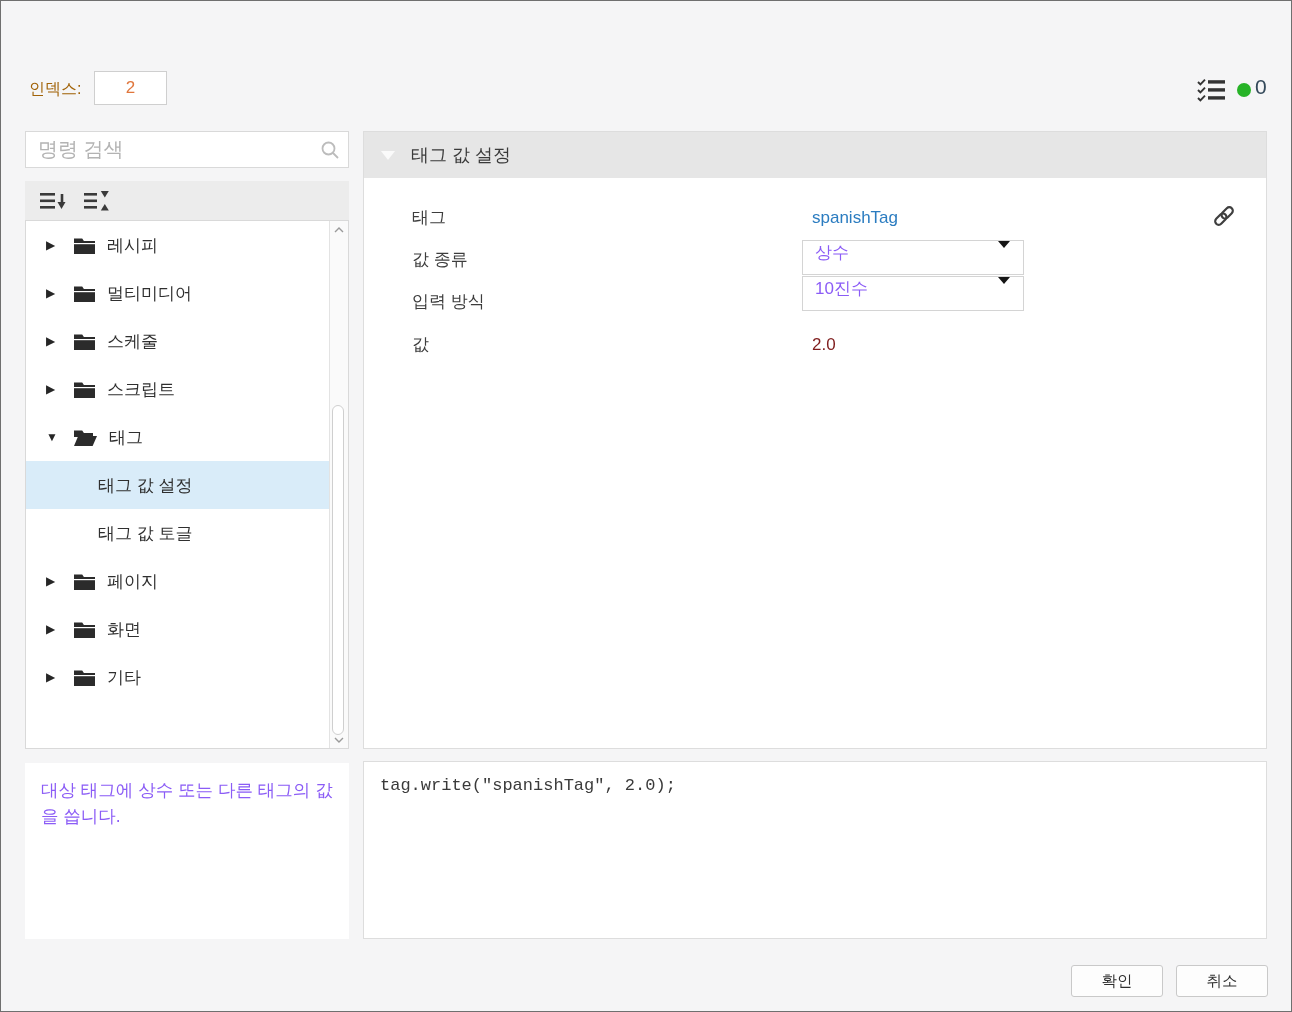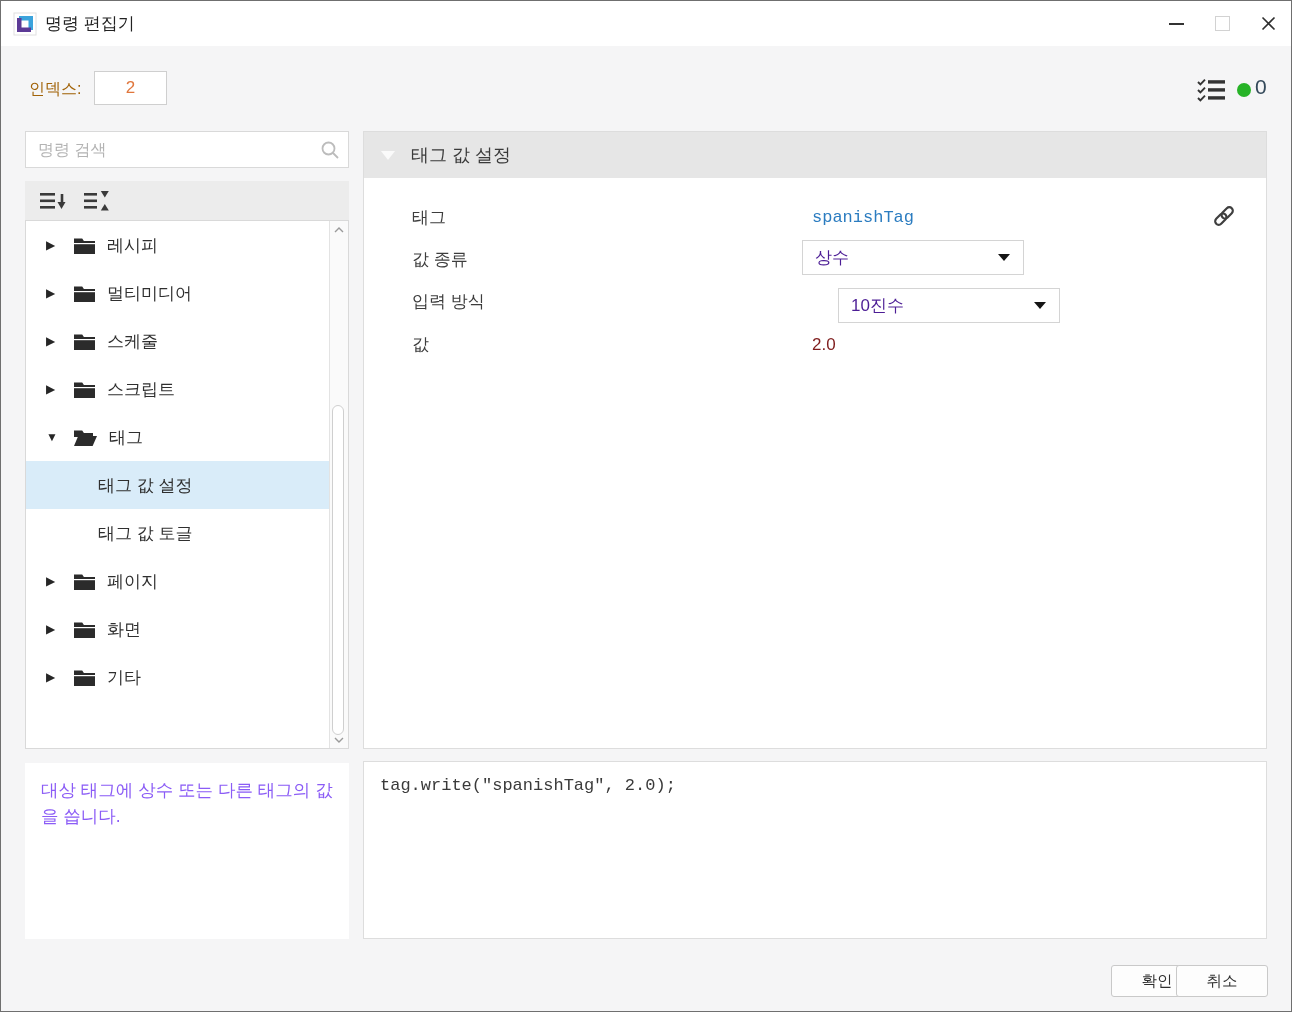--- a/index.html
+++ b/index.html
@@ -19,21 +19,21 @@
   .index-input{position:absolute;left:93px;top:70px;width:73px;height:34px;box-sizing:border-box;
     border:1px solid #cfcfcf;background:#fff;text-align:center;font-size:17px;color:#e0763c;
     font-family:"Liberation Sans",sans-serif;outline:none;}
   .checklist-btn{position:absolute;left:1196px;top:76px;width:30px;height:26px;cursor:pointer;}
   .status-dot{position:absolute;left:1236px;top:82px;width:14px;height:14px;border-radius:50%;background:#27b327;}
   .status-count{position:absolute;left:1254px;top:74px;font-size:21px;color:#34495a;}
   
   .search-wrap{position:absolute;left:24px;top:130px;width:324px;height:37px;box-sizing:border-box;
     background:#fff;border:1px solid #d9d9d9;}
   .search-input{position:absolute;left:0;top:0;width:100%;height:100%;border:none;outline:none;
-    box-sizing:border-box;padding:0 34px 0 12px;font-size:16px;color:#333;background:transparent;
+    box-sizing:border-box;padding:0 34px 0 12px;font-size:20px;color:#333;background:transparent;
     font-family:"Liberation Sans",sans-serif;}
   .search-input::placeholder{color:#b3b3b3;}
   .search-ico{position:absolute;right:8px;top:8px;}
   .tree-toolbar{position:absolute;left:24px;top:180px;width:324px;height:39px;background:#ececec;
     display:flex;align-items:center;gap:14px;padding-left:14px;box-sizing:border-box;}
   .tool-btn{display:flex;align-items:center;justify-content:center;cursor:pointer;}
   .tree-panel{position:absolute;left:24px;top:219px;width:324px;height:529px;box-sizing:border-box;
     background:#fff;border:1px solid #d9d9d9;}
   .tree-list{position:absolute;left:0;top:0;right:18px;bottom:0;overflow:hidden;}
   .trow{height:48px;display:flex;align-items:center;padding-left:20px;font-size:17px;color:#2f2f2f;cursor:pointer;}
@@ -51,67 +51,44 @@
   
   .main-panel{position:absolute;left:362px;top:130px;width:904px;height:618px;box-sizing:border-box;
     background:#fff;border:1px solid #ddd;}
   .sec-header{position:absolute;left:0;top:0;right:0;height:46px;background:#e6e6e6;
     display:flex;align-items:center;padding-left:17px;box-sizing:border-box;}
   .sec-tri{width:0;height:0;border-left:7px solid transparent;border-right:7px solid transparent;
     border-top:9px solid #fafafa;margin-right:16px;cursor:pointer;}
   .sec-title{font-size:18px;color:#3a3a3a;}
   .flabel{position:absolute;left:48px;height:36px;line-height:36px;font-size:17px;color:#3d3d3d;}
   .fl-0{top:68px;} .fl-1{top:110px;} .fl-2{top:152px;text-align:right;} .fl-3{top:195px;}
-  .tag-link{position:absolute;left:448px;top:68px;height:36px;line-height:36px;font-size:17px;color:#2b7cc0;cursor:pointer;font-family:Liberation Mono, monospace;}
+  .tag-link{position:absolute;left:448px;top:68px;height:36px;line-height:36px;font-size:17px;color:#2b7cc0;cursor:pointer;}
   .dropdown{position:absolute;left:438px;width:222px;height:35px;box-sizing:border-box;background:#fff;
-    border:1px solid #d4d4d4;display:flex;align-items:center;padding:0 12px;font-size:17px;color:#4c1d95;cursor:pointer;}
-  .dd-1{top:108px;} .dd-2{top:156px;margin-left:36px;}
+    border:1px solid #d4d4d4;display:flex;padding:0 12px;font-size:17px;color:#8b5cf6;cursor:pointer;}
+  .dd-1{top:108px;} .dd-2{top:144px;}
   .dd-arrow{position:absolute;right:13px;width:0;height:0;border-left:6px solid transparent;
     border-right:6px solid transparent;border-top:7px solid #151515;}
   .num-value{position:absolute;left:448px;top:195px;height:36px;line-height:36px;font-size:17px;color:#7f1d1d;cursor:pointer;}
   .link-btn{position:absolute;left:846px;top:70px;width:28px;height:28px;cursor:pointer;}
   
   .code-panel{position:absolute;left:362px;top:760px;width:904px;height:178px;box-sizing:border-box;
     background:#fff;border:1px solid #ddd;}
   .code-text{margin:0;padding:14px 16px;font-family:"Liberation Mono","DejaVu Sans Mono",monospace;
     font-size:17px;color:#3a3a3a;white-space:pre;}
   
   .btn{position:absolute;top:964px;width:92px;height:32px;box-sizing:border-box;background:#fdfdfd;
     border:1px solid #c9c9c9;border-radius:3px;display:flex;align-items:center;justify-content:center;
     font-size:15.5px;color:#2f2f2f;cursor:pointer;}
-  .btn-ok{left:1070px;margin-left:40px;} .btn-cancel{left:1175px;}
+  .btn-ok{left:1070px;} .btn-cancel{left:1175px;}
 </style>
 </head>
 <body>
 
 <div class="window">
 
-  <div class="titlebar">
-    <span class="app-logo">
-      <svg width="24" height="24" viewBox="0 0 24 24">
-        <rect x="1" y="1" width="22" height="22" fill="#fff" stroke="#e0e0e0"></rect>
-        <path d="M6 4 H20 V18 H15.5 V8.5 H6 Z" fill="#3ba3dc"></path>
-        <path d="M4 6 V20 H18 V15.5 H8.5 V6 Z" fill="#5c3a96"></path>
-      </svg>
-    </span>
-    <span class="win-title">명령 편집기</span>
-    <div class="win-controls">
-      <div class="win-btn">
-        <span class="min-dash"></span>
-      </div>
-      <div class="win-btn">
-        <span class="max-rect"></span>
-      </div>
-      <div class="win-btn">
-        <svg width="15" height="15" viewBox="0 0 15 15">
-          <path d="M1.5 1.5 L13.5 13.5 M13.5 1.5 L1.5 13.5" stroke="#2f2f2f" stroke-width="1.6"></path>
-        </svg>
-      </div>
-    </div>
-  </div>
 
   <span class="index-label">인덱스:</span>
   <input class="index-input" value="2" style="">
 
   <div class="checklist-btn">
     <svg width="30" height="26" viewBox="0 0 30 26">
       <path d="M1 5 l2.4 2.4 L8 2.6" fill="none" stroke="#333" stroke-width="1.9"></path>
       <path d="M1 13 l2.4 2.4 L8 10.6" fill="none" stroke="#333" stroke-width="1.9"></path>
       <path d="M1 21 l2.4 2.4 L8 18.6" fill="none" stroke="#333" stroke-width="1.9"></path>
       <rect x="11" y="3.2" width="17" height="3.4" fill="#333"></rect>

